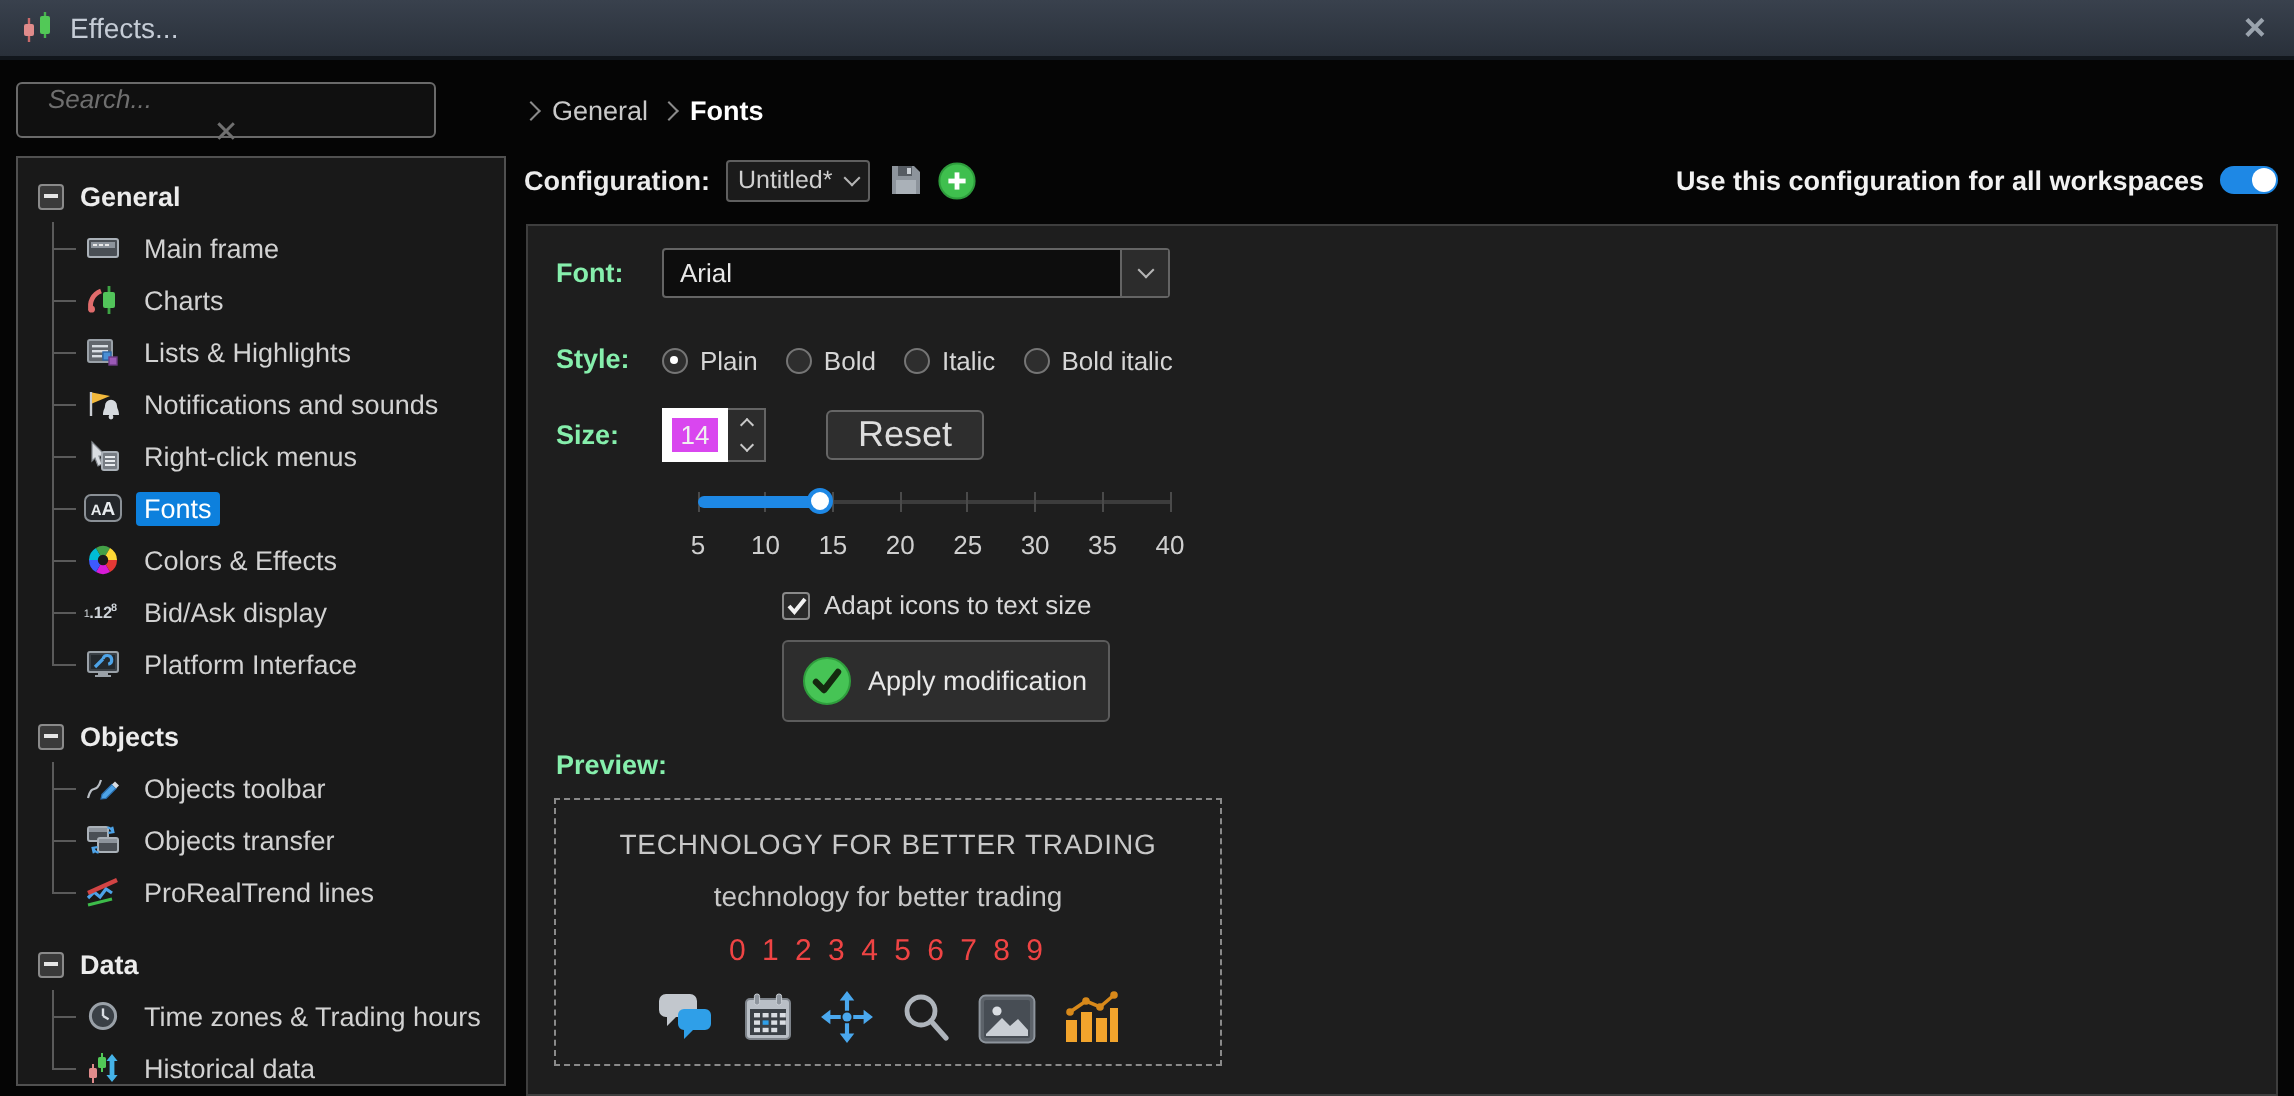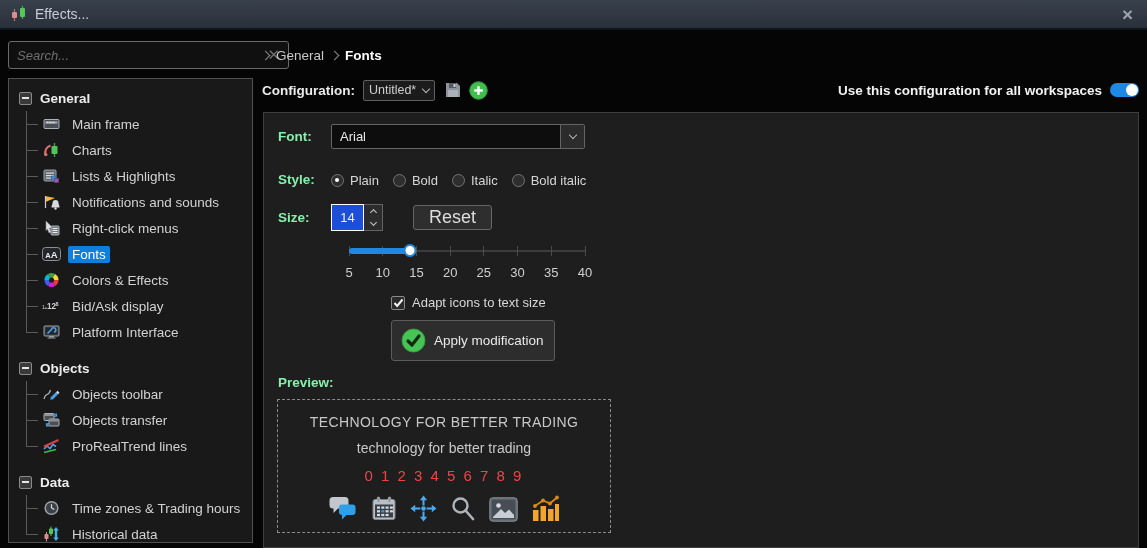--- a/index.html
+++ b/index.html
@@ -10,23 +10,23 @@
   
   .titlebar { position:absolute; left:0; top:0; width:1147px; height:30px;
     background:linear-gradient(#39414d,#29303a); border-bottom:2px solid #11161c;
     display:flex; align-items:center; padding:0 10px; }
   .titlebar .appicon { display:flex; align-items:center; margin-right:7px; }
   .titlebar .title { color:#c5ccd6; font-size:14px; }
   .titlebar .close { margin-left:auto; color:#9aa3ad; font-size:19px; font-weight:bold;
     line-height:1; cursor:default; padding:0 4px; }
 
   
-  .searchbox { position:absolute; left:8px; top:41px; width:281px; height:28px;
+  .searchbox { position:absolute; left:8px; top:41px; width:210px; height:28px;
     background:#101010; border:1px solid #6a6a6a; border-radius:3px;
-    display:flex; align-items:center; padding:0 8px; }
+    display:flex; align-items:center; padding:0 8px;flex-direction:column; }
   .searchbox input { flex:1; background:transparent; border:none; outline:none;
     color:#bbb; font-size:13px; font-style:italic; font-family:inherit; }
   .searchbox input::placeholder { color:#6f6f6f; font-style:italic; }
   .searchbox .clear { color:#707070; font-size:15px; font-weight:bold; }
 
   .treepanel { position:absolute; left:8px; top:78px; width:245px; height:465px;
     background:#191919; border:1px solid #505050; padding:6px 0 0 10px; overflow:hidden; }
   .tgroup { margin-bottom:10px; }
   .tgroup-header { display:flex; align-items:center; height:26px; gap:8px; }
   .collapse-box { width:13px; height:13px; background:#3a3a3a; border:1px solid #8a8a8a;
@@ -85,21 +85,21 @@
   .style-options { position:absolute; left:67px; top:57px; height:20px; display:flex;
     align-items:center; }
   .radio-opt { display:inline-flex; align-items:center; gap:6px; margin-right:14px; }
   .radio { width:13px; height:13px; border-radius:50%; background:#2e2e2e;
     border:1.5px solid #757575; position:relative; }
   .radio.on::after { content:""; position:absolute; left:3px; top:3px; width:4px; height:4px;
     border-radius:50%; background:#fff; }
   .radio-label { font-size:13px; color:#d6d6d6; }
 
   .spinner { position:absolute; left:67px; top:91px; height:27px; display:flex; }
-  .spin-val { width:33px; height:27px; background:#1d4ed8; border:1px solid #ffffff;
+  .spin-val { width:33px; height:27px; background:#d946ef; border:5px solid #ffffff;
     display:flex; align-items:center; justify-content:center; font-size:13px; color:#f0f0f0; }
   .spin-btns { width:19px; height:27px; background:#2c2c2c; border:1px solid #646464;
     border-left:none; display:flex; flex-direction:column; }
   .spin-btns .sb { flex:1; display:flex; align-items:center; justify-content:center; }
   .chev-up-s { width:5px; height:5px; border-left:1.6px solid #c9c9c9;
     border-top:1.6px solid #c9c9c9; transform:rotate(45deg); margin-top:3px; }
   .chev-dn-s { width:5px; height:5px; border-right:1.6px solid #c9c9c9;
     border-bottom:1.6px solid #c9c9c9; transform:rotate(45deg); margin-bottom:3px; }
   .reset-btn { position:absolute; left:149px; top:92px; height:25px; padding:0 15px;
     background:#2e2e2e; border:1px solid #666; border-radius:3px; color:#ddd;

